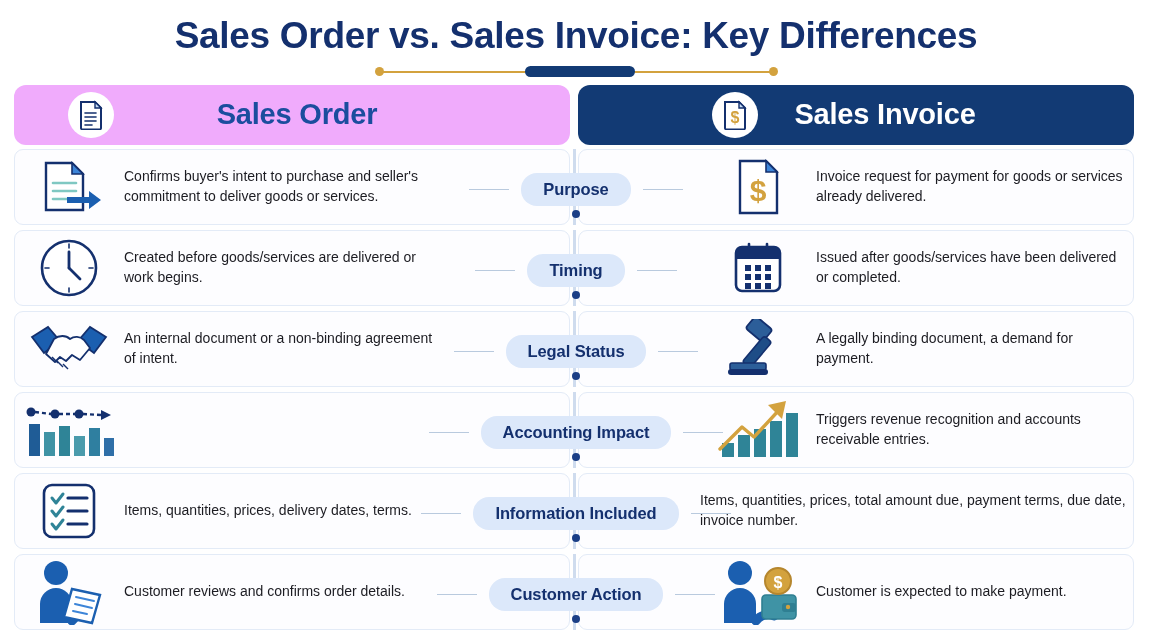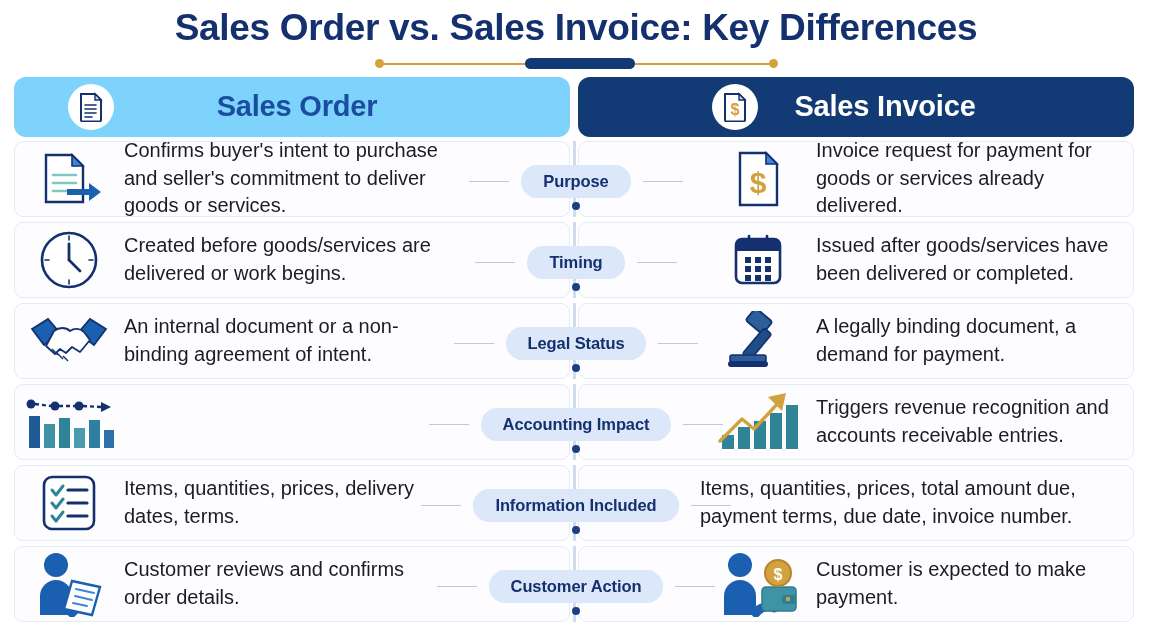--- a/index.html
+++ b/index.html
@@ -11,21 +11,21 @@
   }
   .page { position: relative; width: 1152px; height: 640px; background:#fff; }
 
   
   .title {
     text-align: center;
     font-size: 37px;
     font-weight: bold;
     color: #14306e;
     letter-spacing: -0.3px;
-    padding-top: 8px;
+    padding-top: 16px;
     line-height: 1.1;
   }
 
   
   .divider-wrap {
     position: relative;
     width: 1152px;
     height: 22px;
     margin-top: 4px;
   }
@@ -44,21 +44,21 @@
     border-radius: 6px; background: #123a74;
   }
 
   
   .headers { position: relative; width: 1152px; height: 64px; margin-top: 2px; }
   .hdr {
     position: absolute; top: 0; height: 60px;
     border-radius: 12px;
     display: flex; align-items: center;
   }
-  .hdr.left  { left: 14px;  width: 556px; background: #7dd3fc; }
+  .hdr.left  { left: 14px;  width: 556px; background: #f0abfc; }
   .hdr.right { left: 578px; width: 556px; background: #123a74; }
   .hdr-badge {
     width: 46px; height: 46px; border-radius: 50%;
     background: #ffffff;
     display:flex; align-items:center; justify-content:center;
     flex: 0 0 auto;
   }
   .hdr.left  .hdr-badge { margin-left: 54px; }
   .hdr.right .hdr-badge { margin-left: 134px; }
   .hdr-title {
@@ -93,21 +93,21 @@
   .side.left  { left: 14px;  width: 440px; }
   .side.right { left: 700px; width: 434px; }
 
   .icon-box {
     width: 110px; flex: 0 0 110px;
     display: flex; align-items: center; justify-content: center;
   }
   .side.right .icon-box { width: 116px; flex: 0 0 116px; }
 
   .desc {
-    font-size: 20px;
+    font-size: 14px;
     color: #1c1c22;
     line-height: 1.38;
     padding-right: 8px;
   }
 
   
   .spine {
     position: absolute; left: 573px; top: 0; width: 2.5px; height: 100%;
     background: #cfdcee;
   }

